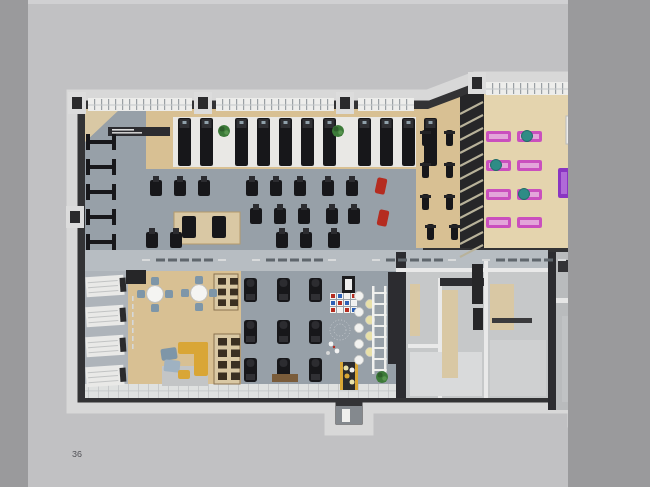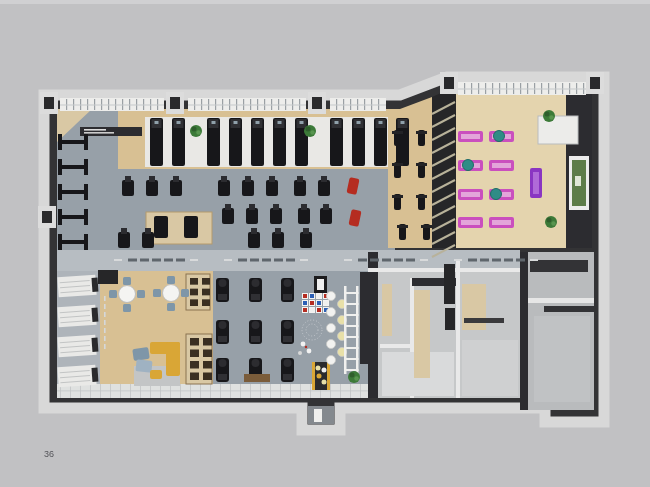--- a/index.html
+++ b/index.html
@@ -1,19 +1,20 @@
 <!DOCTYPE html>
 <html style="--bg: #c1c1c3; --bgTop: #d0d0d2; --trim: #d8d8d8; --wall: #333335; --wallDark: #262628; --carpet: #97a0a8; --walkway: #b7bdc2; --grayZone: #aeb4ba; --wood: #d8c093; --woodLight: #e4d4ae; --tan: #d9c8a4; --platform: #e9e8e5; --white: #efefed; --grayRoom: #c6c8c9; --grayRoom2: #b9bbbd; --equipment: #17171a; --equipment2: #2c2c30; --red: #b52c20; --pink: #ca4fbe; --pinkLight: #e3a5da; --purple: #8a35c2; --teal: #2f8c86; --yellow: #d9a636; --blue: #7e96a8; --green: #3c7a38; --greenDark: #2f5e2c; --frameGreen: #5d7c49; --dash: #5f666c; --text: #55555a;"><head>
 <meta charset="utf-8">
 <style>
   html,body{margin:0;padding:0;background:#9a9a9c;}
   .page{
-    position:relative;width:650px;height:487px;overflow:hidden;
+    position:relative;width:540px;height:487px;overflow:hidden;
     background:var(--bg,#c1c1c3);
     font-family:"Liberation Sans", sans-serif;
+    margin-left:28px;
   }
   .page::before{
     content:"";position:absolute;left:0;top:0;width:650px;height:4px;
     background:var(--bgTop,#d0d0d2);
   }
   svg{display:block;}
   text.pageno{font-family:"Liberation Sans",sans-serif;font-size:9px;fill:var(--text,#55555a);}
 </style>
 </head>
 <body>

